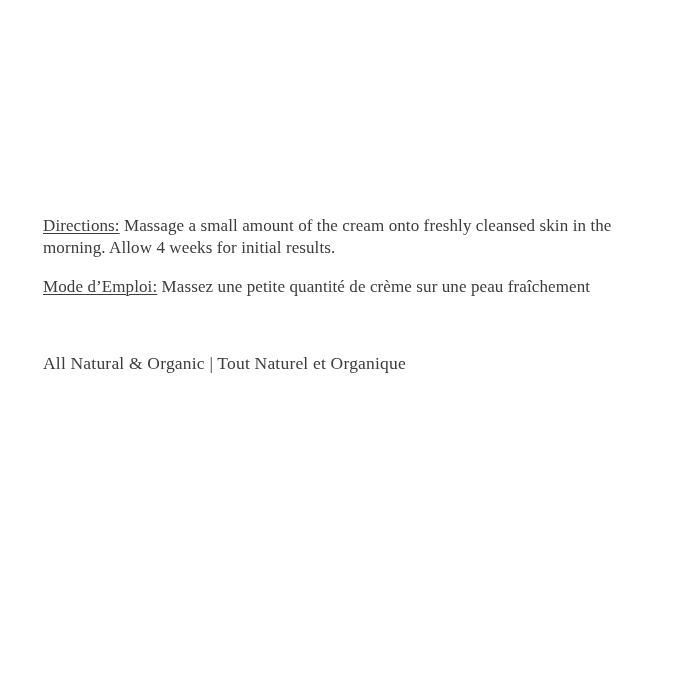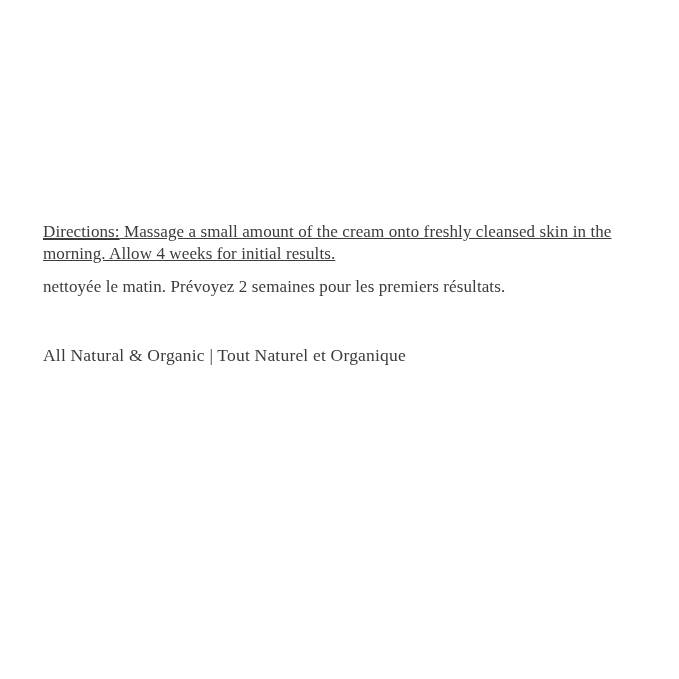--- a/index.html
+++ b/index.html
@@ -23,48 +23,48 @@
     margin: 0;
     font-size: 17px;
     line-height: 22px;
     letter-spacing: 0.1px;
     font-weight: 400;
   }
   .para .line {
     display: block;
     white-space: nowrap;
   }
-  .para-en { top: 221px; text-decoration: underline; }
+  .para-en { top: 215px; }
   .para-fr { top: 276px; }
   .heading-underline {
     text-decoration: underline;
     text-underline-offset: 2px;
     text-decoration-thickness: 1px;
   }
   .footer-line {
     position: absolute;
     left: 43px;
-    top: 344px;
+    top: 352px;
     margin: 0;
     font-size: 17.5px;
     line-height: 22px;
     letter-spacing: 0.2px;
     white-space: nowrap;
     font-weight: 400;
   }
 </style>
 </head>
 <body>
 
 <div class="canvas">
 
   <p class="para para-en">
     <span class="line"><span class="heading-underline">Directions:</span><span> Massage a small amount of the cream onto freshly cleansed skin in the</span></span>
     <span class="line">morning. Allow 4 weeks for initial results.</span>
   </p>
 
   <p class="para para-fr">
-    <span class="line">nettoyée le matin. Prévoyez 2 semaines pour les premiers résultats.</span>
+    <span class="line"><span class="heading-underline">Mode d’Emploi:</span><span> Massez une petite quantité de crème sur une peau fraîchement</span></span>
   </p>
 
   <p class="footer-line">All Natural &amp; Organic | Tout Naturel et Organique</p>
 
 </div>
 
 </body></html>

